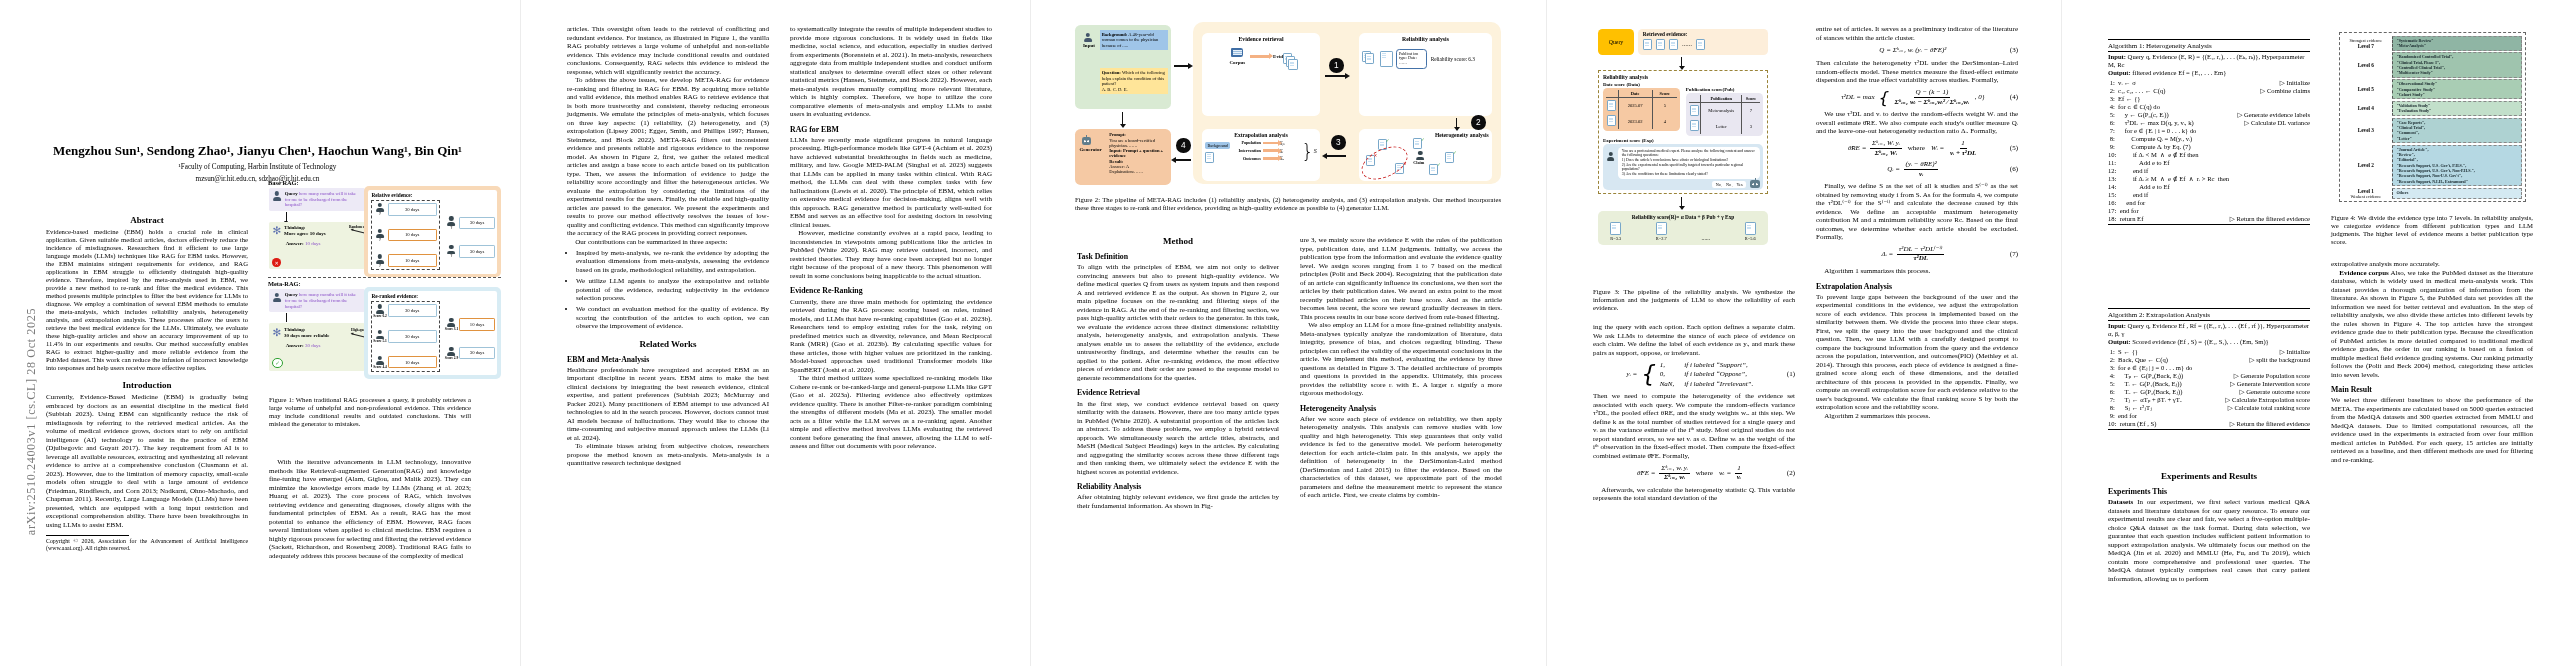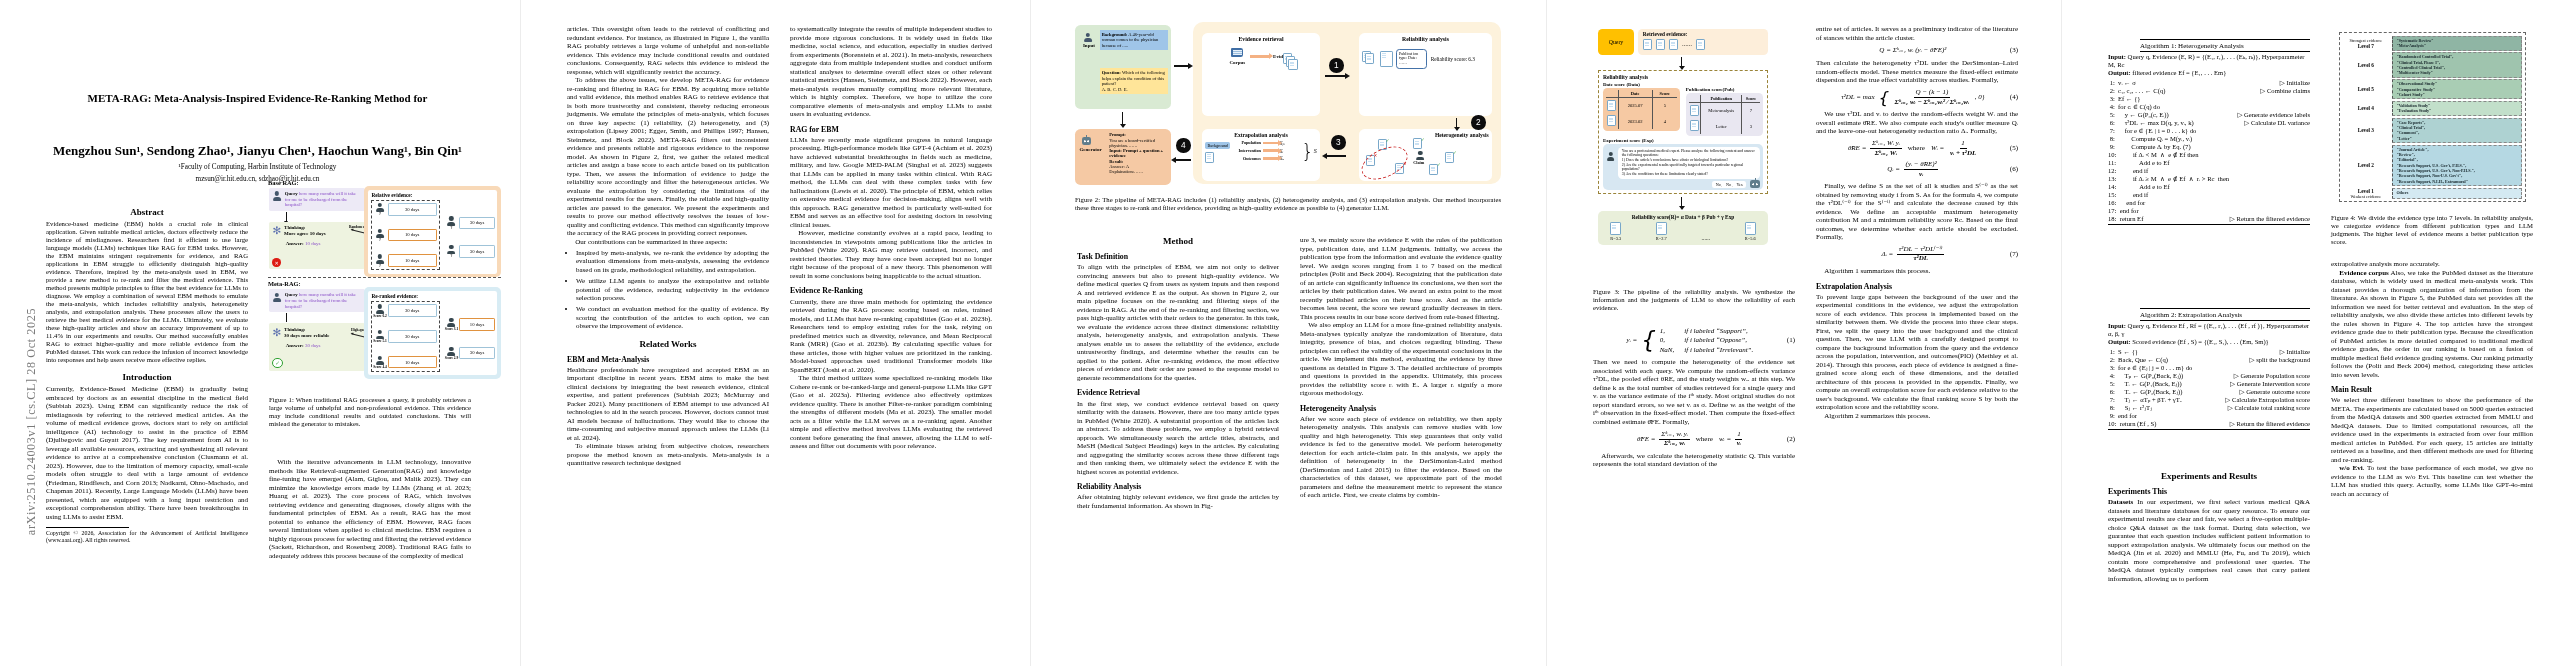--- a/index.html
+++ b/index.html
@@ -136,40 +136,39 @@
   .eqtag{font-style:normal;}
   .frac{display:inline-flex;flex-direction:column;align-items:center;line-height:7.2px;}
   .frac .num{padding:0 1.7px 0.6px;border-bottom:0.6px solid #000;}
   .frac .den{padding:0.6px 1.7px 0;font-weight:bold;}
   .cases{display:flex;flex-direction:column;gap:0.6px;text-align:left;}
   .cases .cr{display:flex;gap:5.6px;}
   .cases .cv{width:19px;}
   .brace{font-size:23px;font-weight:300;line-height:23px;font-family:"DejaVu Sans",sans-serif;}
   
   .algo{position:absolute;width:202px;text-align:left;font-size:6.6px;line-height:8px;}
-  .algo .tit{border-top:1.1px solid #000;border-bottom:0.6px solid #000;padding:1.7px 0;font-size:7px;margin-left:32px;}
+  .algo .tit{border-top:1.1px solid #000;border-bottom:0.6px solid #000;padding:1.7px 0;font-size:7px;}
   .algo .io{padding:1.1px 0;}
   .algo .body{border-bottom:0.9px solid #000;padding-bottom:1.7px;}
   .aline{white-space:pre-wrap;}
   .cmt{float:right;}
 </style>
 </head>
 <body>
 
 <div id="canvas">
 
   <div class="page" style="left:0;">
     <div class="watermark">arXiv:2510.24003v1  [cs.CL]  28 Oct 2025</div>
-    <div class="ptitle-main" style="top:90px;">META-RAG: Meta-Analysis-Inspired Evidence-Re-Ranking Method for</div>
     <div class="authors" style="top:143px;">Mengzhou Sun¹, Sendong Zhao¹, Jianyu Chen¹, Haochun Wang¹, Bin Qin¹</div>
     <div class="smallcenter" style="top:163px;">¹Faculty of Computing, Harbin Institute of Technology</div>
     <div class="smallcenter" style="top:175px;">mzsun@ir.hit.edu.cn, sdzhao@ir.hit.edu.cn</div>
 
     <div class="col" style="left:46px;top:207px;">
-      <div class="h1" style="margin-top:0;">Abstract</div>
+      <div class="h1" style="margin-top:8px;">Abstract</div>
       <p class="abs">Evidence-based medicine (EBM) holds a crucial role in clinical application. Given suitable medical articles, doctors effectively reduce the incidence of misdiagnoses. Researchers find it efficient to use large language models (LLMs) techniques like RAG for EBM tasks. However, the EBM maintains stringent requirements for evidence, and RAG applications in EBM struggle to efficiently distinguish high-quality evidence. Therefore, inspired by the meta-analysis used in EBM, we provide a new method to re-rank and filter the medical evidence. This method presents multiple principles to filter the best evidence for LLMs to diagnose. We employ a combination of several EBM methods to emulate the meta-analysis, which includes reliability analysis, heterogeneity analysis, and extrapolation analysis. These processes allow the users to retrieve the best medical evidence for the LLMs. Ultimately, we evaluate these high-quality articles and show an accuracy improvement of up to 11.4% in our experiments and results. Our method successfully enables RAG to extract higher-quality and more reliable evidence from the PubMed dataset. This work can reduce the infusion of incorrect knowledge into responses and help users receive more effective replies.</p>
       <div class="h1">Introduction</div>
       <p>Currently, Evidence-Based Medicine (EBM) is gradually being embraced by doctors as an essential discipline in the medical field (Subbiah 2023). Using EBM can significantly reduce the risk of misdiagnosis by referring to the retrieved medical articles. As the volume of medical evidence grows, doctors start to rely on artificial intelligence (AI) technology to assist in the practice of EBM (Djulbegovic and Guyatt 2017). The key requirement from AI is to leverage all available resources, extracting and synthesizing all relevant evidence to arrive at a comprehensive conclusion (Clusmann et al. 2023). However, due to the limitation of memory capacity, small-scale models often struggle to deal with a large amount of evidence (Friedman, Rindflesch, and Corn 2013; Nadkarni, Ohno-Machado, and Chapman 2011). Recently, Large Language Models (LLMs) have been presented, which are equipped with a long input restriction and exceptional comprehension ability. There have been breakthroughs in using LLMs to assist EBM.</p>
       <div class="footnote" style="margin-top:5.6px;">
         <div class="rule"></div>
         <span>Copyright © 2026, Association for the Advancement of Artificial Intelligence (www.aaai.org). All rights reserved.</span>
       </div>
     </div>
 
     <div class="fig1">
@@ -572,20 +571,21 @@
           <div class="f3rcol">
               <span class="docicon" style="width:9px;height:11px;"></span>
               <span>R=5.6</span>
             </div>
         </div>
       </div>
     </div>
     <div class="col caption" style="left:46px;top:288px;">Figure 3: The pipeline of the reliability analysis. We synthesize the information and the judgments of LLM to show the reliability of each evidence.</div>
 
     <div class="col" style="left:46px;top:323px;">
+      <p>ing the query with each option. Each option defines a separate claim. We ask LLMs to determine the stance of each piece of evidence on each claim. We define the label of each evidence as yᵢ, and mark these pairs as support, oppose, or irrelevant.</p>
       <div class="eqrow">
         <div class="eqbody">
           <span>yᵢ  =</span>
           <span class="brace">{</span>
           <div class="cases">
             <div class="cr">
                 <span class="cv">1,</span>
                 <span>if i labeled “Support”,</span>
               </div>
             <div class="cr">
@@ -784,18 +784,17 @@
           </div>
         <div class="f4box" style="background-color: rgb(212, 233, 242);">Others</div>
       </div>
     </div>
     <div class="col caption" style="left:269px;top:214px;">Figure 4: We divide the evidence type into 7 levels. In reliability analysis, we categorize evidence from different publication types and LLM judgments. The higher level of evidence means a better publication type score.</div>
     <div class="col" style="left:269px;top:260px;">
       <p>extrapolative analysis more accurately.</p>
       <p class="ind"><b>Evidence corpus</b><span> Also, we take the PubMed dataset as the literature database, which is widely used in medical meta-analysis work. This dataset provides a thorough organization of information from the literature. As shown in Figure 5, the PubMed data set provides all the information we need for better retrieval and evaluation. In the step of reliability analysis, we also divide these articles into different levels by the rules shown in Figure 4. The top articles have the strongest evidence grade due to their publication type. Because the classification of PubMed articles is more detailed compared to traditional medical evidence grades, the order in our ranking is based on a fusion of multiple medical field evidence grading systems. Our ranking primarily follows the (Polit and Beck 2004) method, categorizing these articles into seven levels.</span></p>
       <div class="h2">Main Result</div>
       <p>We select three different baselines to show the performance of the META. The experiments are calculated based on 5000 queries extracted from the MedQA datasets and 300 queries extracted from MMLU and MedQA datasets. Due to limited computational resources, all the evidence used in the experiments is extracted from over four million medical articles in PubMed. For each query, 15 articles are initially retrieved as a baseline, and then different methods are used for filtering and re-ranking.</p>
-      <p class="ind"><b>w/o Evi</b><span>. To test the base performance of each model, we give no evidence to the LLM as w/o Evi. This baseline can test whether the LLM has studied this query. Actually, some LLMs like GPT-4o-mini reach an accuracy of</span></p>
     </div>
   </div>
 
 </div>
 
 
 </body></html>

